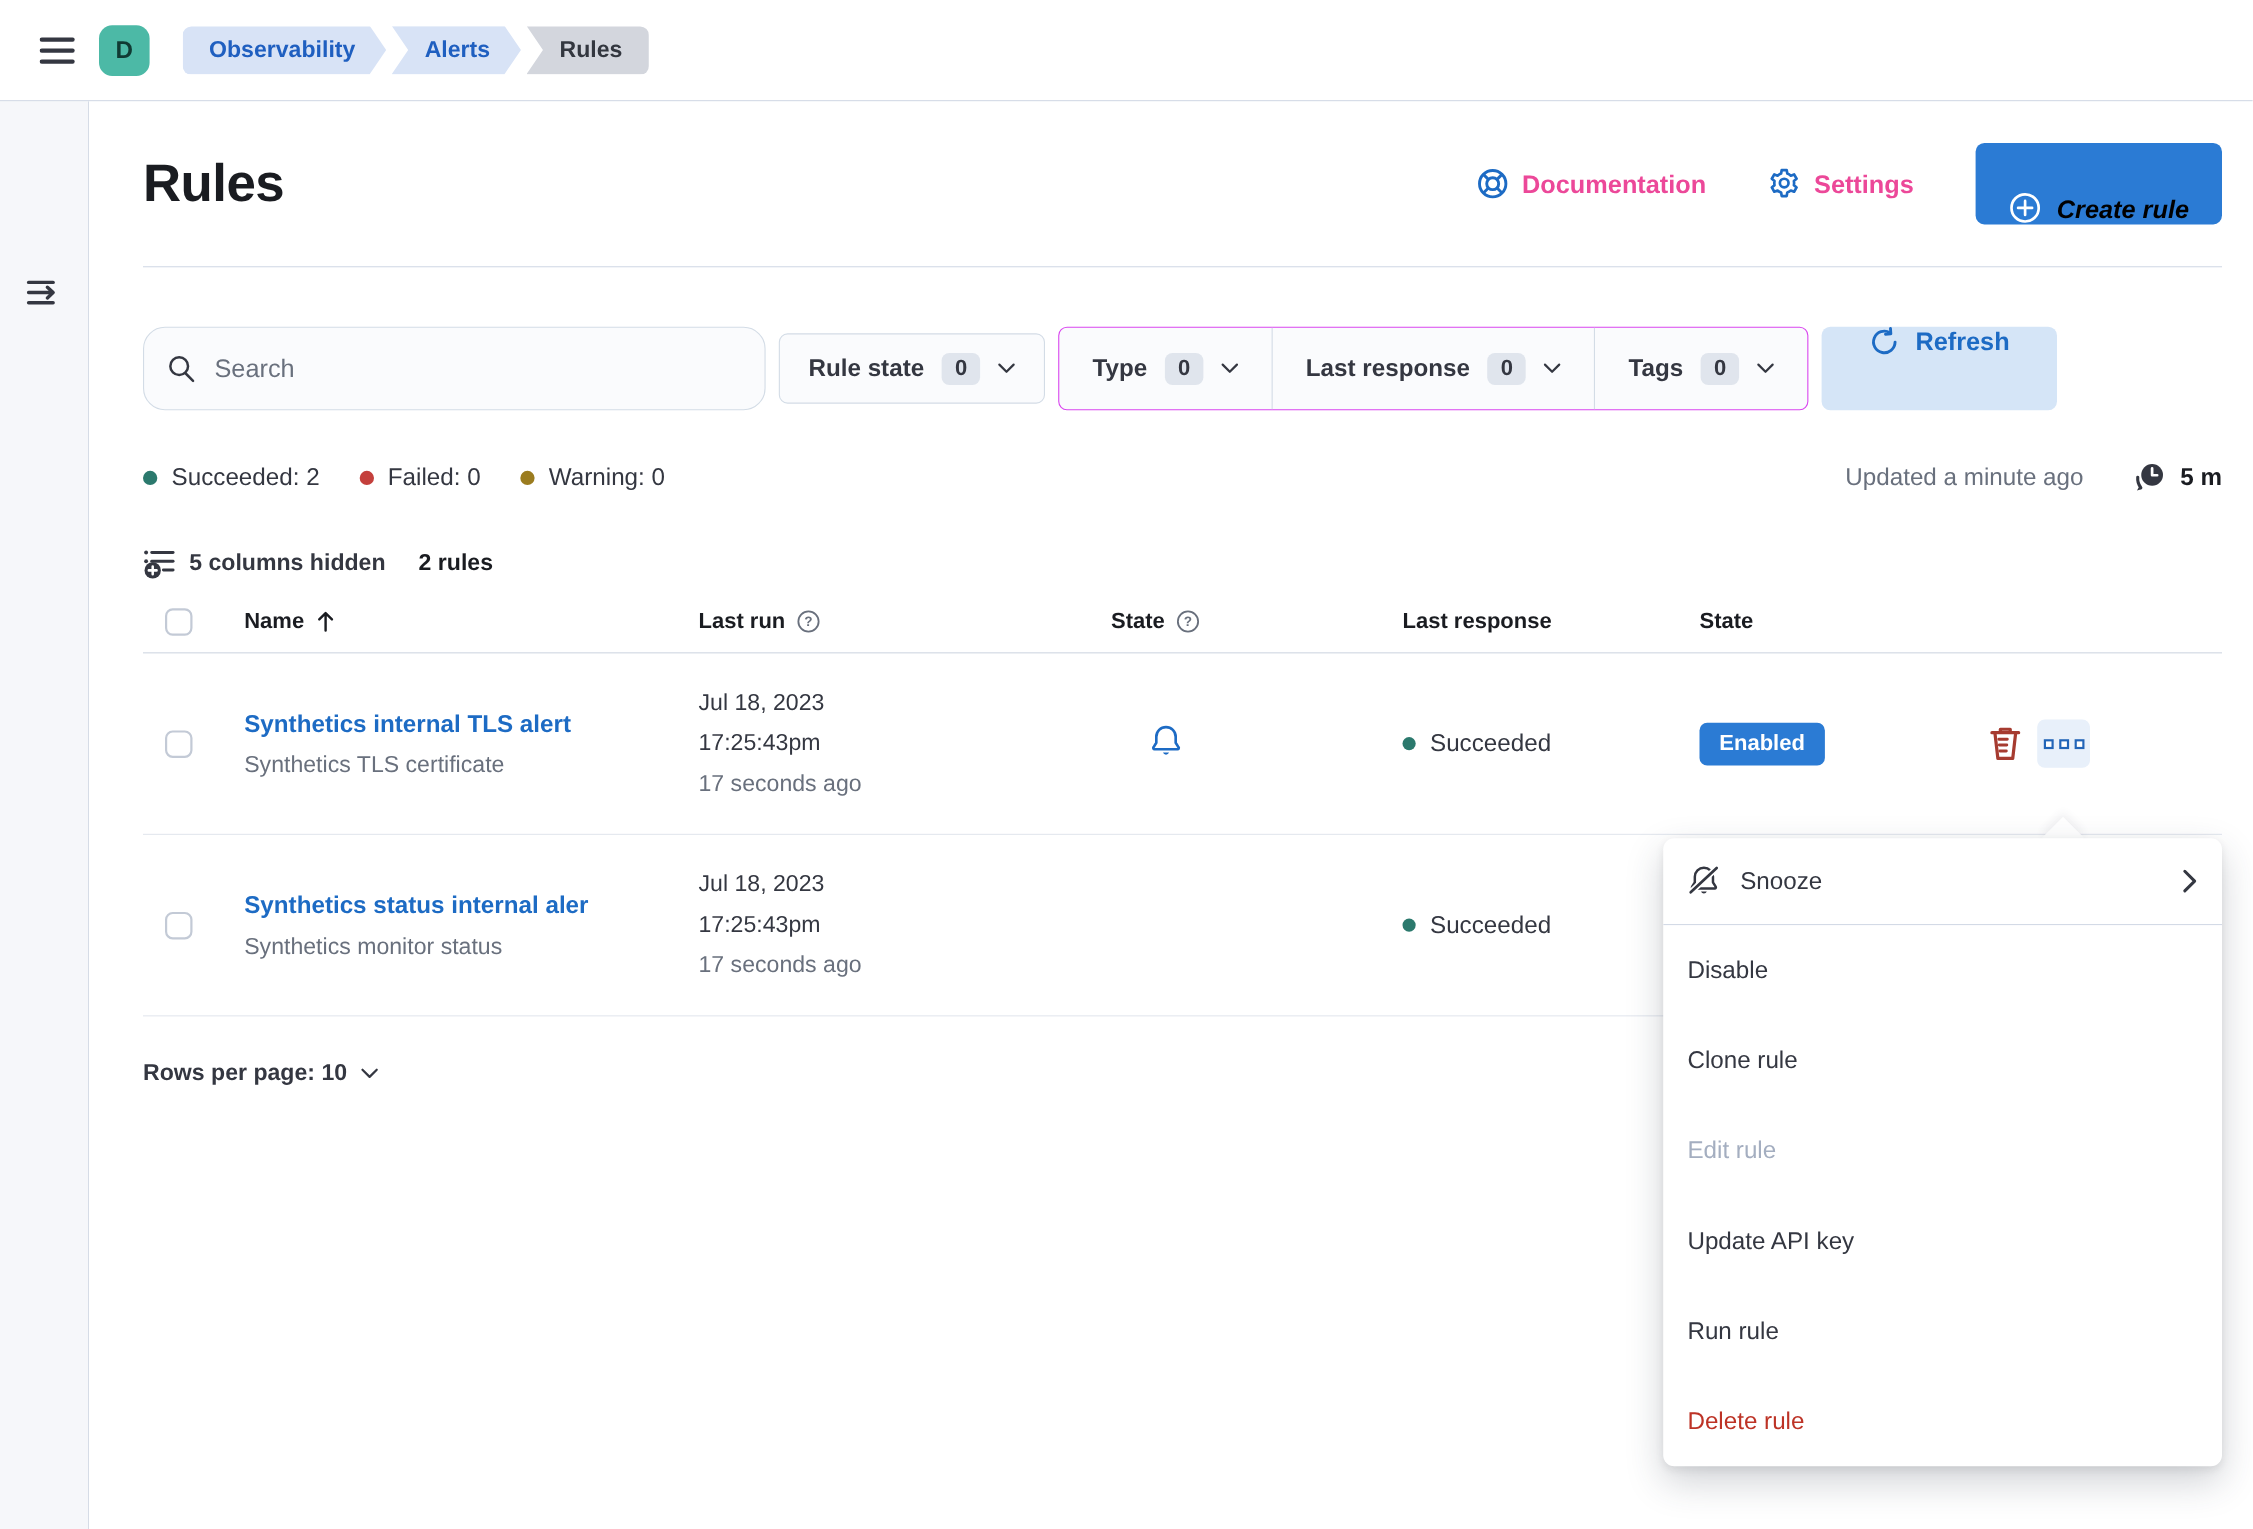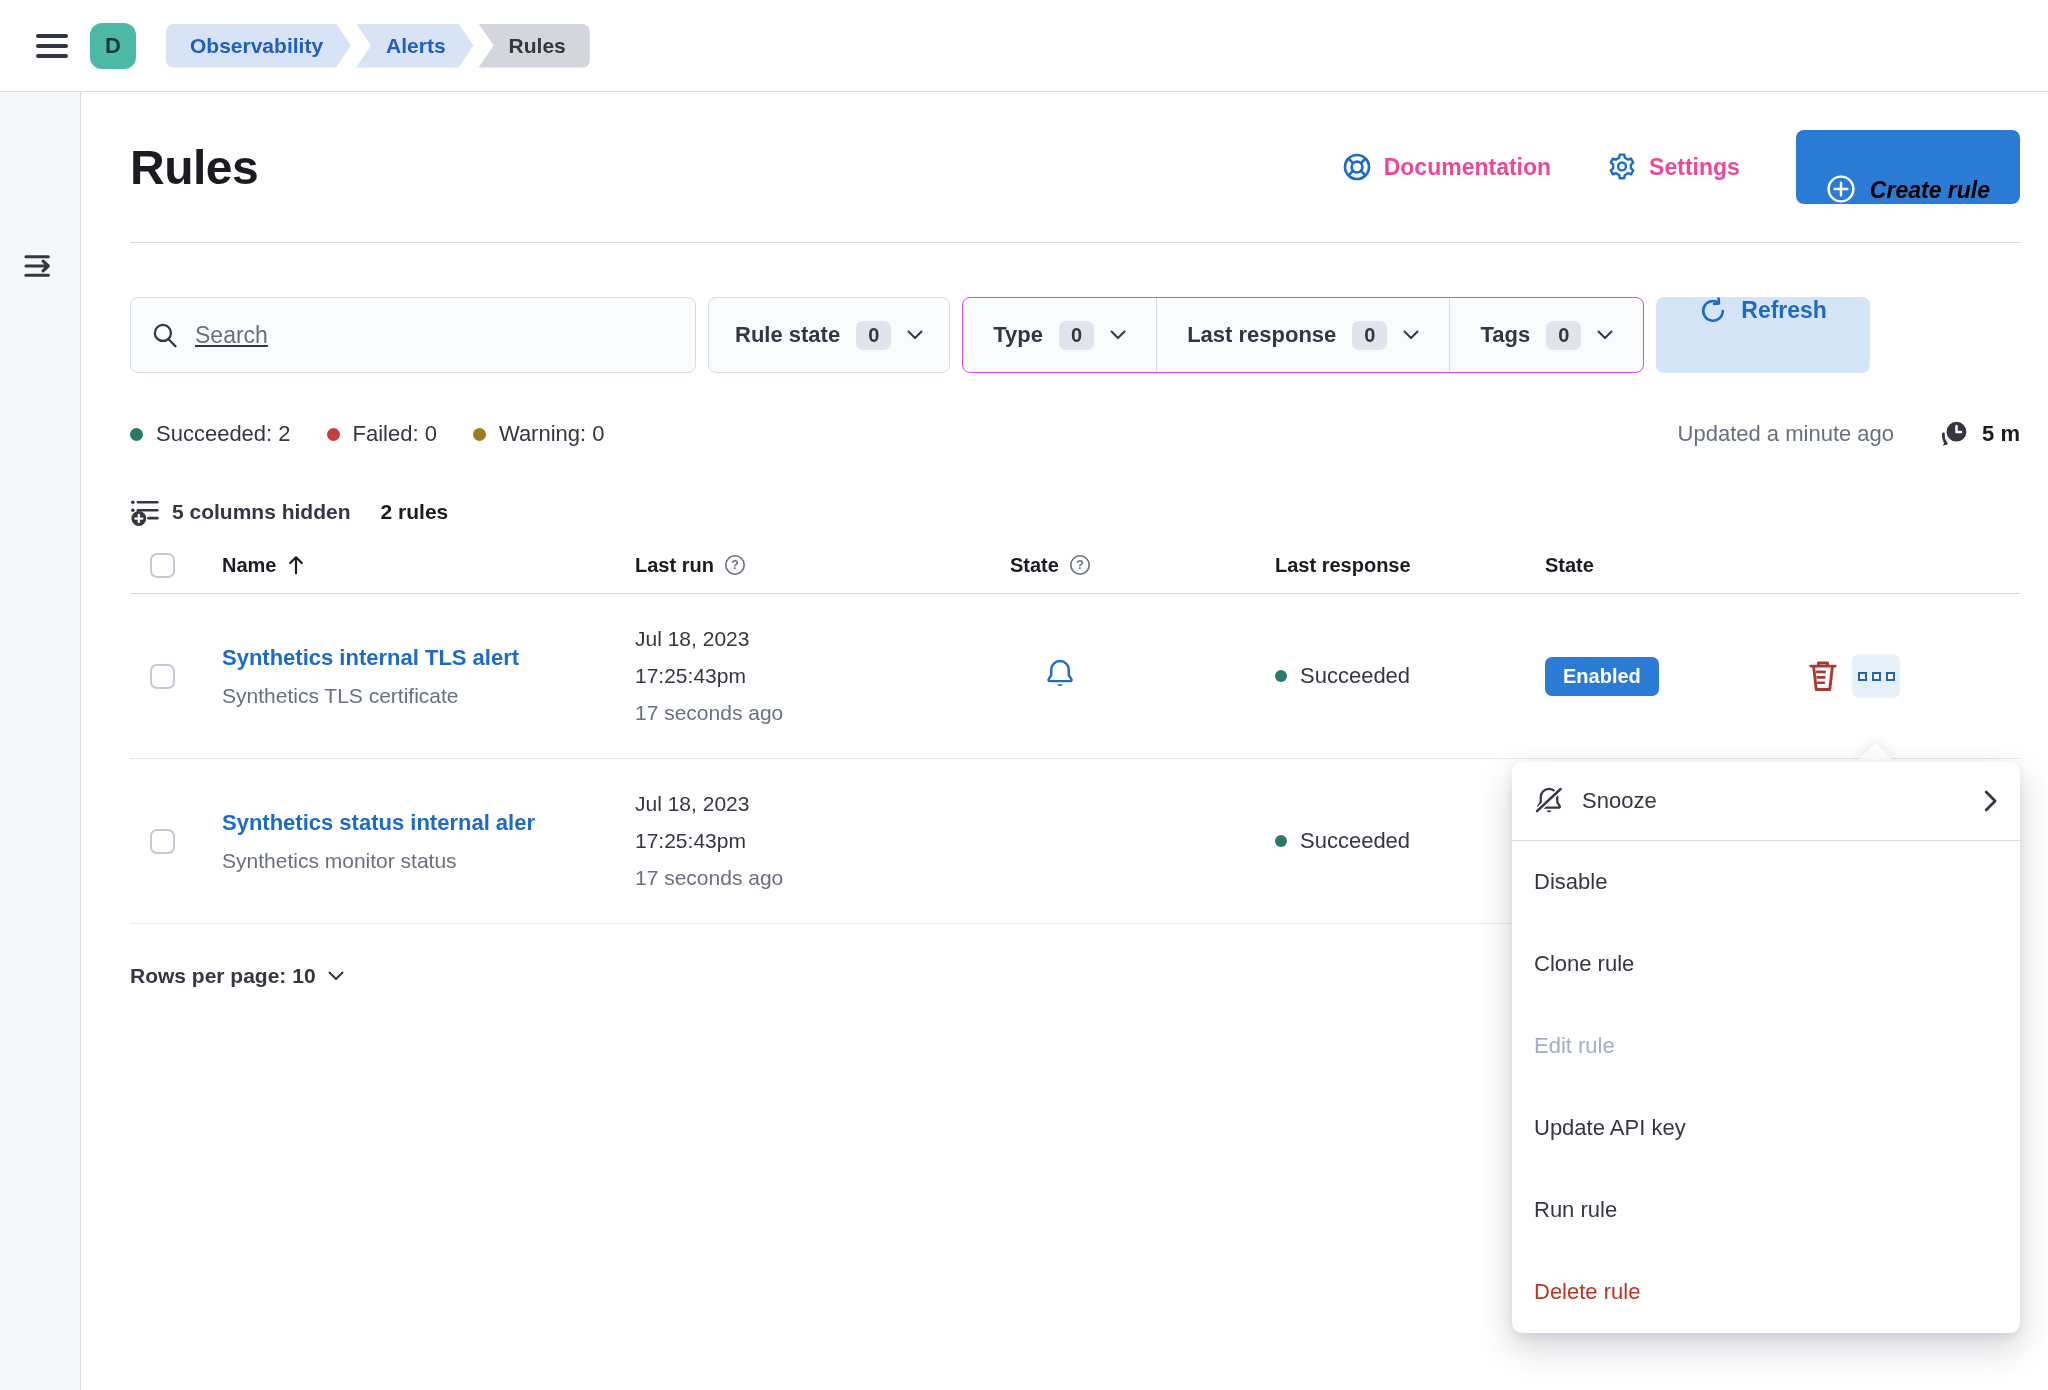--- a/index.html
+++ b/index.html
@@ -59,30 +59,30 @@
   .hlink { display:flex; align-items:center; gap:12px; color:#ec4899; font-size:23px; font-weight:600; }
   .create-btn {
     display:flex; align-items:flex-end; gap:14px; height:74px; padding:0 30px;
     background:#2b7bd4; color:#000000; font-size:23px; font-weight:600; border-radius:8px;font-style:italic;
   }
   .rule-divider { border:none; border-top:1px solid #d3dae6; margin-top:38px; }
 
   
   .toolbar { display:flex; align-items:center; margin-top:54px; gap:12px; }
   .search-box {
-    width:566px; height:76px; border:1px solid #d3dce6; background:#fafbfd; border-radius:8px;
-    display:flex; align-items:center; padding:0 20px; gap:16px;text-decoration:underline;
+    width:566px; height:76px; border:1px solid #d3dce6; background:#fafbfd; border-radius:20px;
+    display:flex; align-items:center; padding:0 20px; gap:16px;
   }
   .search-box input {
     border:none; outline:none; background:transparent; flex:1;
     font-size:23px; color:#343741; font-family:inherit;
   }
   .search-box input::placeholder { color:#69707d; }
   .filter-btn {
-    height:76px; border:1px solid #d3dce6; background:#fafbfd; border-radius:8px;
+    height:64px; border:1px solid #d3dce6; background:#fafbfd; border-radius:8px;
     display:flex; align-items:center; justify-content:center; gap:16px;
     font-size:22px; font-weight:600; color:#343741; padding:0 26px;
   }
   .filter-group { display:flex; height:76px; border:1px solid #d946ef; background:#fafbfd; border-radius:8px; }
   .filter-group .filter-cell {
     display:flex; align-items:center; justify-content:center; gap:16px;
     font-size:22px; font-weight:600; color:#343741; padding:0 30px;
   }
   .filter-group .filter-cell + .filter-cell { border-left:1px solid #d3dce6; }
   .count-badge {

